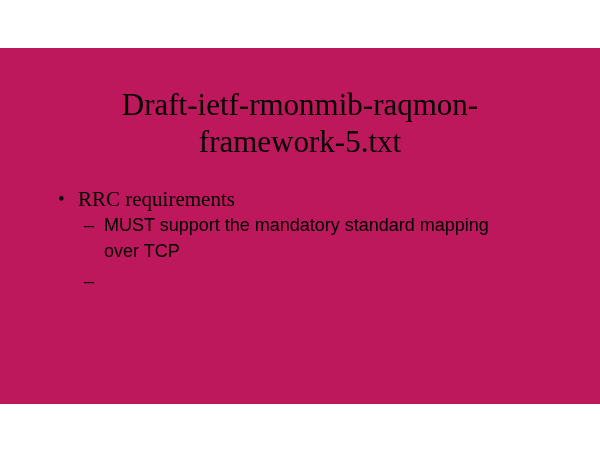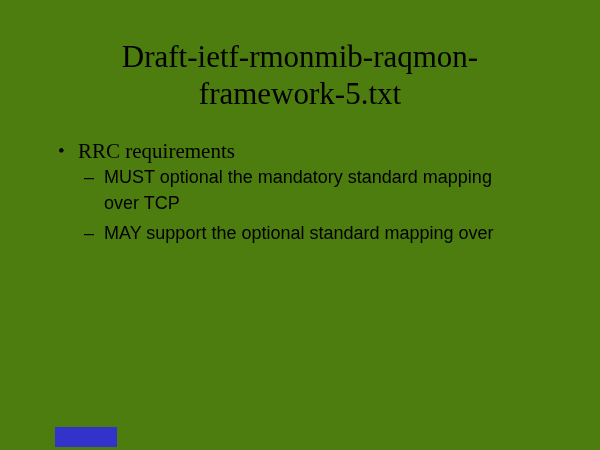--- a/index.html
+++ b/index.html
@@ -3,24 +3,25 @@
 <meta charset="utf-8">
 <style>
   html, body { margin: 0; padding: 0; }
   body {
     width: 600px; height: 450px;
     font-family: "Liberation Serif", serif;
     background: #ffffff;
   }
   .slide {
     position: relative;
-    width: 600px; height: 450px;
-    background: #4d7c0f;
+    width: 600px; height: 356px;
+    background: #be185d;
     color: #000000;
     overflow: hidden;
+    margin-top: 48px;
   }
   .slide-title {
     position: absolute;
     top: 38px; left: 0; right: 0;
     text-align: center;
     font-family: "Liberation Serif", serif;
     font-size: 31px;
     line-height: 37px;
     color: #000000;
   }
@@ -72,29 +73,28 @@
   <div class="bullet-l1">
     <span class="marker">•</span>
     <span>RRC requirements</span>
   </div>
 
   <div class="sub-bullets">
 
     <div class="bullet-l2">
       <span class="marker">–</span>
       <span class="text">
-        <div>MUST optional the mandatory standard mapping</div>
+        <div>MUST support the mandatory standard mapping</div>
         <div>over TCP</div>
       </span>
     </div>
 
     <div class="bullet-l2">
       <span class="marker">–</span>
       <span class="text">
-        <div>MAY support the optional standard mapping over</div>
       </span>
     </div>
 
   </div>
 
   <div class="blue-box" style="background-color: rgb(51, 51, 204);"></div>
 
 </div>
 
 </body></html>

